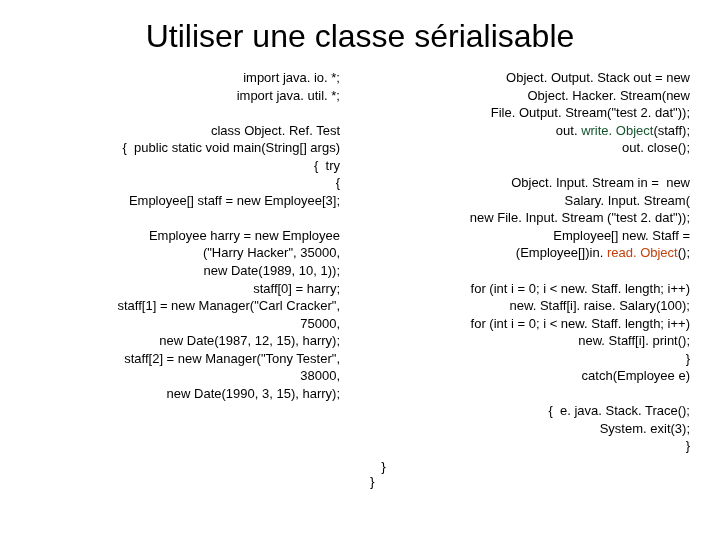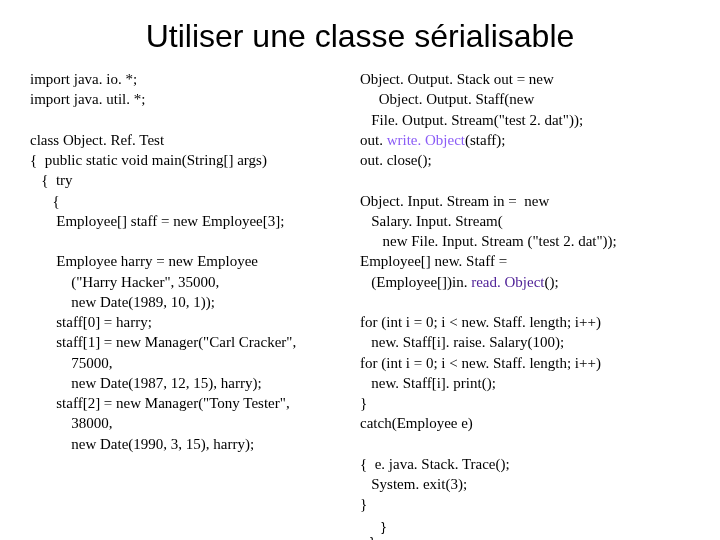--- a/index.html
+++ b/index.html
@@ -23,35 +23,36 @@
     text-align: center;
     margin: 4px 0 14px 0;
     font-weight: normal;
   }
   .cols {
     display: flex;
     flex-direction: row;
     gap: 20px;
   }
   .col {
-    font-size: 15px;
+    font-size: 13px;
     line-height: 1.35;
     white-space: pre;
-    font-family: Liberation Serif, serif;
+    font-family: Liberation Sans, sans-serif;
+    text-align: right;
   }
   .col.left { flex: 0 0 310px; }
   .col.right { flex: 1; }
   .closers {
     font-size: 13.5px;
     white-space: pre;
     margin-left: 340px;
     margin-top: 4px;
   }
-  .m-write { color: #8b5cf6; }
-  .m-read  { color: #4c1d95; }
+  .m-write { color: #14532d; }
+  .m-read  { color: #c2410c; }
 </style>
 </head>
 <body>
 
 <div class="slide">
   <h1 class="title">Utiliser une classe sérialisable</h1>
 
   <div class="cols">
     <div class="col left"><span>import java. io. *;</span>
 <span>import java. util. *;</span>
@@ -67,21 +68,21 @@
 <span>           new Date(1989, 10, 1));</span>
 <span>       staff[0] = harry;</span>
 <span>       staff[1] = new Manager("Carl Cracker",</span>
 <span>           75000,</span>
 <span>           new Date(1987, 12, 15), harry);</span>
 <span>       staff[2] = new Manager("Tony Tester",</span>
 <span>           38000,</span>
 <span>           new Date(1990, 3, 15), harry);</span></div>
 
     <div class="col right"><span>Object. Output. Stack out = new</span>
-<span>     Object. Output. Staff(new</span>
+<span>     Object. Hacker. Stream(new</span>
 <span>   File. Output. Stream("test 2. dat"));</span>
 <span>out. </span><span class="m-write">write. Object</span><span>(staff);</span>
 <span>out. close();</span>
 <span></span>
 <span>Object. Input. Stream in =  new</span>
 <span>   Salary. Input. Stream(</span>
 <span>      new File. Input. Stream ("test 2. dat"));</span>
 <span>Employee[] new. Staff =</span>
 <span>   (Employee[])in. </span><span class="m-read">read. Object</span><span>();</span>
 <span></span>

